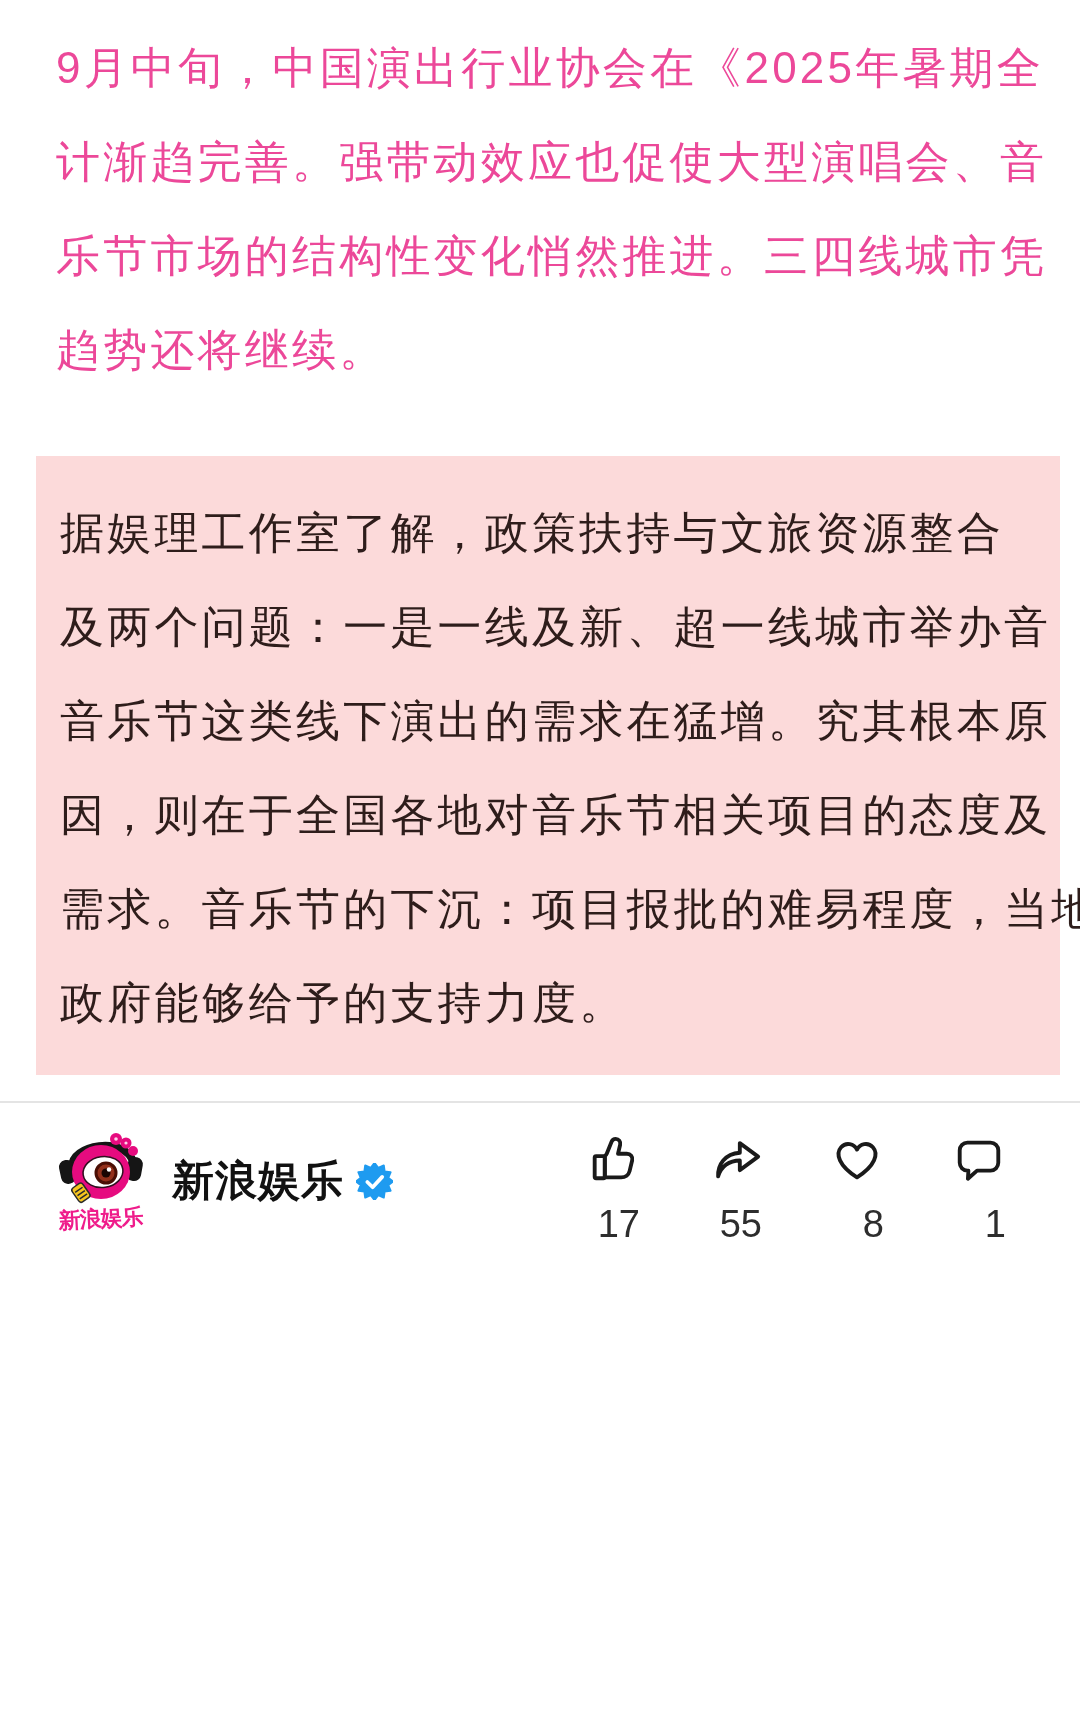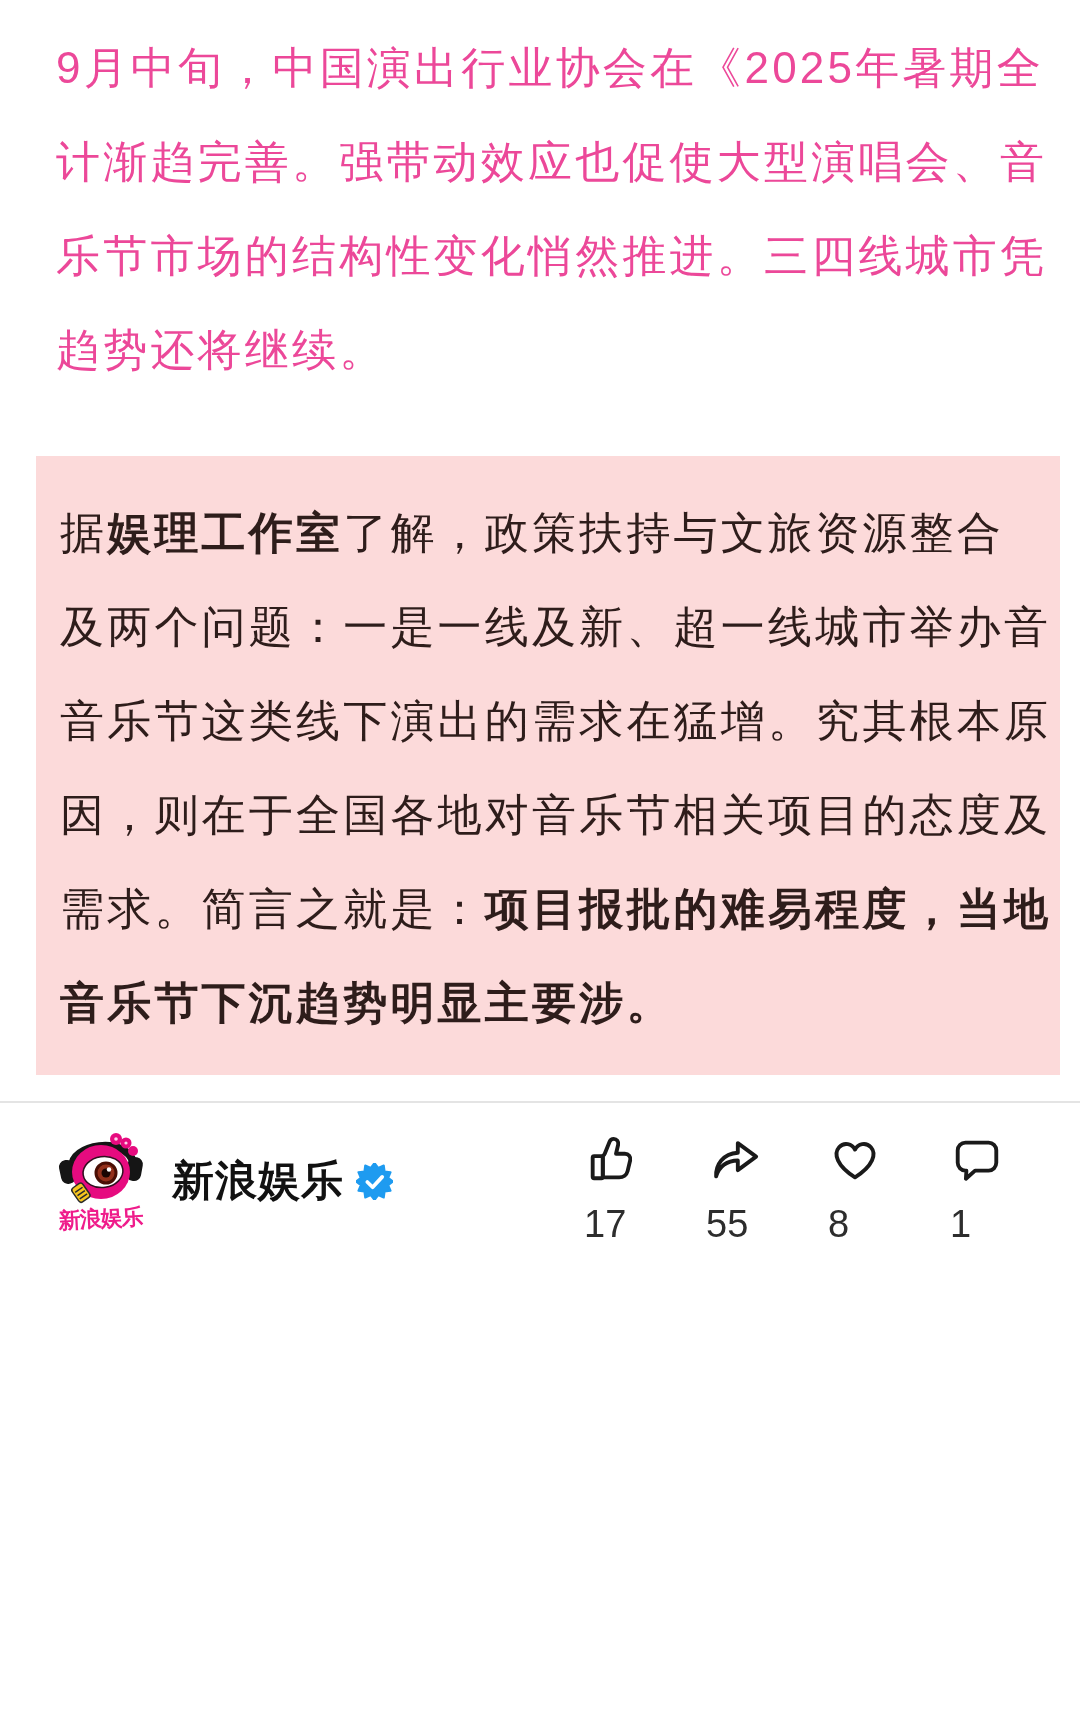--- a/index.html
+++ b/index.html
@@ -12,34 +12,34 @@
   .line{
     margin:0;font-size:44px;line-height:94px;letter-spacing:3.2px;
     white-space:nowrap;color:#ec4899;font-weight:400;
   }
   .hl{
     margin:59px 20px 0 36px;
     padding:30px 0 25px 24px;
     background:#fcdada;
   }
   .hl .line{color:#2e1d1b;}
-  .hl b{font-weight:700;}
+  .hl b{font-weight:400;}
   .divider{border:none;height:2px;background:#e4e4e4;margin:26px 0 0 0;}
   .footer{
     margin-top:22px;height:112px;
     display:flex;align-items:center;
     padding:0 74px 0 56px;
   }
   .account{display:flex;align-items:center;background:none;border:none;padding:0;cursor:pointer;}
   .logo-svg{width:90px;height:102px;display:block;}
   .acc-name{font-size:42px;font-weight:600;color:#111;letter-spacing:1px;margin-left:26px;}
   .badge-svg{width:37px;height:37px;margin-left:12px;display:block;}
   .actions{margin-left:auto;display:flex;gap:66px;margin-top:14px;}
   .action{
-    width:56px;display:flex;flex-direction:column;align-items:flex-start;gap:18px;
+    width:56px;display:flex;flex-direction:column;align-items:flex-end;gap:18px;
     background:none;border:none;padding:0;cursor:pointer;
   }
   .action svg{width:54px;height:54px;display:block;}
   .count{font-size:38px;line-height:40px;color:#2d2d2d;font-weight:400;}
   .ico{stroke:#1a1a1a;stroke-width:4;fill:none;stroke-linejoin:round;stroke-linecap:round;}
 </style>
 </head>
 <body>
 
 <main>
@@ -49,22 +49,22 @@
     <p class="line">计渐趋完善。强带动效应也促使大型演唱会、音</p>
     <p class="line">乐节市场的结构性变化悄然推进。三四线城市凭</p>
     <p class="line">趋势还将继续。</p>
   </section>
 
   <section class="hl" style="background: rgb(252, 218, 218); color: rgb(46, 29, 27);">
     <p class="line"><span>据</span><b>娱理工作室</b><span>了解，政策扶持与文旅资源整合</span></p>
     <p class="line">及两个问题：一是一线及新、超一线城市举办音</p>
     <p class="line">音乐节这类线下演出的需求在猛增。究其根本原</p>
     <p class="line">因，则在于全国各地对音乐节相关项目的态度及</p>
-    <p class="line"><span>需求。简言之就是：</span><b>项目报批的难易程度，当地</b></p>
-    <p class="line"><b>音乐节下沉趋势明显主要涉。</b></p>
+    <p class="line"><span>需求。音乐节的下沉：</span><b>项目报批的难易程度，当地</b></p>
+    <p class="line"><b>政府能够给予的支持力度。</b></p>
   </section>
 
   <hr class="divider">
 
   <footer class="footer">
 
     <div class="account">
       <svg class="logo-svg" viewBox="0 0 90 102" aria-hidden="true">
         <path d="M16 38 C14 14 70 6 77 32" fill="none" stroke="#151515" stroke-width="8" stroke-linecap="round"></path>
         <circle cx="60" cy="9" r="6" fill="#e60b7f"></circle>

